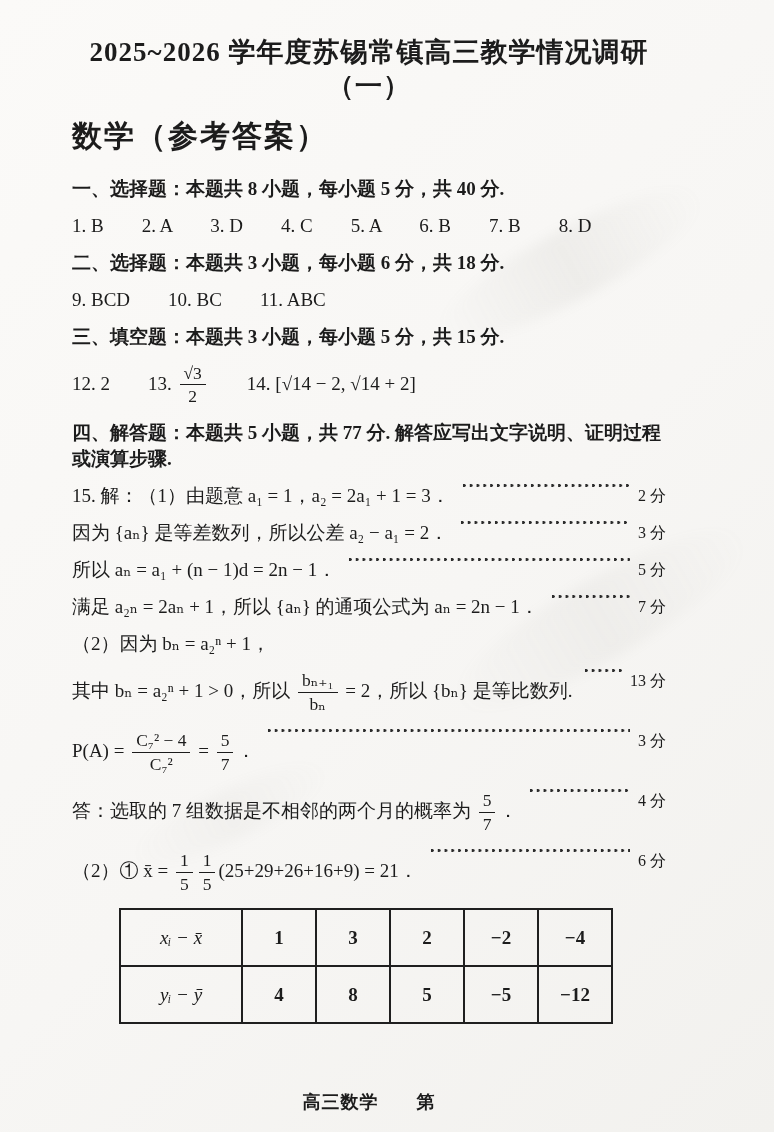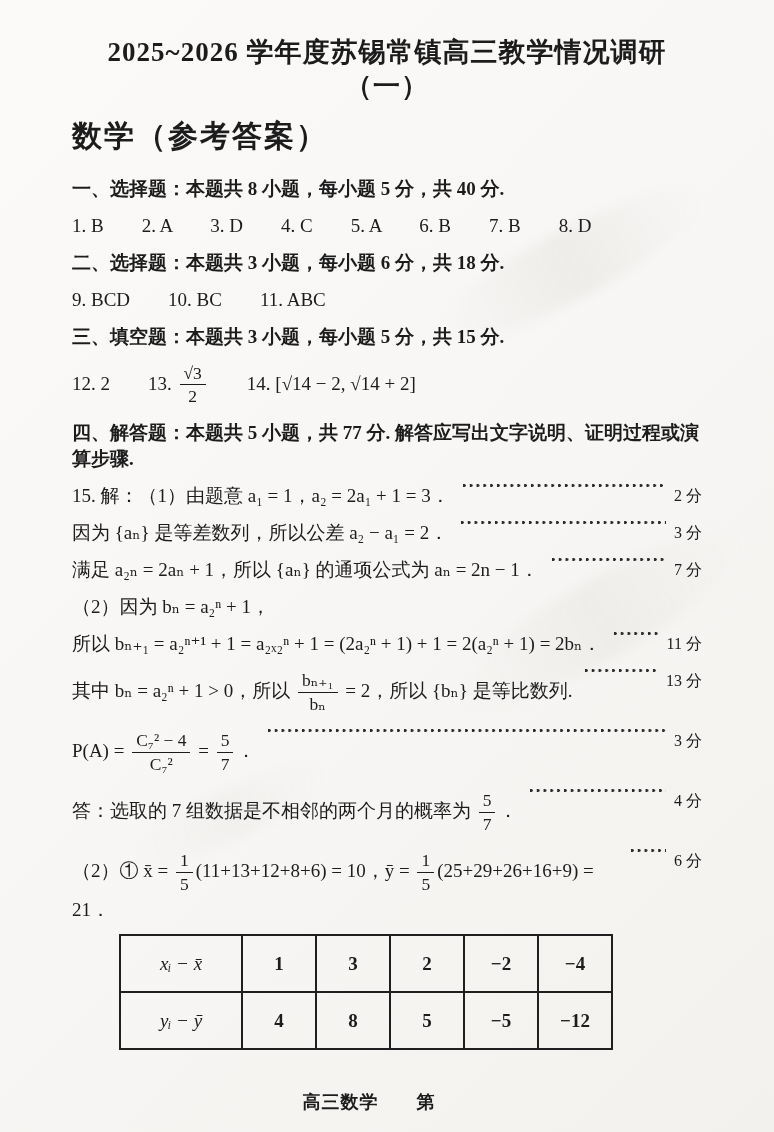--- a/index.html
+++ b/index.html
@@ -7,21 +7,21 @@
     width:774px;height:1132px;overflow:hidden;
     background:#e9e8e6;
     font-family:"Liberation Serif","DejaVu Serif",serif;
   }
   .page{
     position:relative;
     width:774px;height:1132px;
     background:linear-gradient(135deg,#fbfaf8 0%,#f7f6f4 55%,#f2f1ee 100%);
     color:#1c1c1c;
     box-sizing:border-box;
-    padding:36px 72px 0 72px;
+    padding:36px 108px 0 72px;
     overflow:hidden;
   }
   .smudge{
     position:absolute;pointer-events:none;border-radius:50%;
     background:linear-gradient(90deg,transparent,#9a9890 50%,transparent);
     filter:blur(6px);opacity:0.10;
   }
   .smudge.s1{width:300px;height:70px;left:420px;top:230px;transform:rotate(-28deg);}
   .smudge.s2{width:340px;height:80px;left:430px;top:580px;transform:rotate(-30deg);opacity:0.08;}
   .smudge.s3{width:220px;height:50px;left:120px;top:790px;transform:rotate(-25deg);opacity:0.06;}
@@ -112,49 +112,49 @@
         <span class="content"><span>15. 解：（1）由题意 a₁ = 1，a₂ = 2a₁ + 1 = 3．</span></span>
         <span class="dots"></span>
         <span class="score">2 分</span>
       </div>
       <div class="line body">
         <span class="content"><span>因为 {aₙ} 是等差数列，所以公差 a₂ − a₁ = 2．</span></span>
         <span class="dots"></span>
         <span class="score">3 分</span>
       </div>
       <div class="line body">
+        <span class="content"><span>所以 aₙ = a₁ + (n − 1)d = 2n − 1．</span></span>
+        <span class="dots"></span>
+        <span class="score">5 分</span>
+      </div>
+      <div class="line body">
         <span class="content"><span>满足 a₂ₙ = 2aₙ + 1，所以 {aₙ} 的通项公式为 aₙ = 2n − 1．</span></span>
         <span class="dots"></span>
         <span class="score">7 分</span>
       </div>
       <div class="line body">
         <span class="content"><span>（2）因为 bₙ = a₂ⁿ + 1，</span></span>
-      </div>
-      <div class="line body">
-        <span class="content"><span>所以 bₙ₊₁ = a₂ⁿ⁺¹ + 1 = a₂ₓ₂ⁿ + 1 = (2a₂ⁿ + 1) + 1 = 2(a₂ⁿ + 1) = 2bₙ．</span></span>
-        <span class="dots"></span>
-        <span class="score">11 分</span>
       </div>
       <div class="line body">
         <span class="content"><span>其中 bₙ = a₂ⁿ + 1 &gt; 0，所以 </span><span class="frac"><span class="num">bₙ₊₁</span><span class="den">bₙ</span></span><span> = 2，所以 {bₙ} 是等比数列.</span></span>
         <span class="dots"></span>
         <span class="score">13 分</span>
       </div>
       <div class="line body">
         <span class="content"><span>P(A) = </span><span class="frac"><span class="num">C₇² − 4</span><span class="den">C₇²</span></span><span> = </span><span class="frac"><span class="num">5</span><span class="den">7</span></span><span>．</span></span>
         <span class="dots"></span>
         <span class="score">3 分</span>
       </div>
       <div class="line body">
         <span class="content"><span>答：选取的 7 组数据是不相邻的两个月的概率为 </span><span class="frac"><span class="num">5</span><span class="den">7</span></span><span>．</span></span>
         <span class="dots"></span>
         <span class="score">4 分</span>
       </div>
       <div class="line body">
-        <span class="content"><span>（2）① x̄ = </span><span class="frac"><span class="num">1</span><span class="den">5</span></span><span>(11+13+12+8+6) = 10，ȳ = </span><span class="frac"><span class="num">1</span><span class="den">5</span></span><span>(25+29+26+16+9) = 21．</span></span>
+        <span class="content"><span>（2）① x̄ = </span><span class="frac"><span class="num">1</span><span class="den">5</span></span><span class="frac"><span class="num">1</span><span class="den">5</span></span><span>(25+29+26+16+9) = 21．</span></span>
         <span class="dots"></span>
         <span class="score">6 分</span>
       </div>
     </div>
 
   <table class="ans-table">
     <tbody>
         <tr>
           <td class="lbl">xᵢ − x̄</td>
           <td class="val">1</td>

